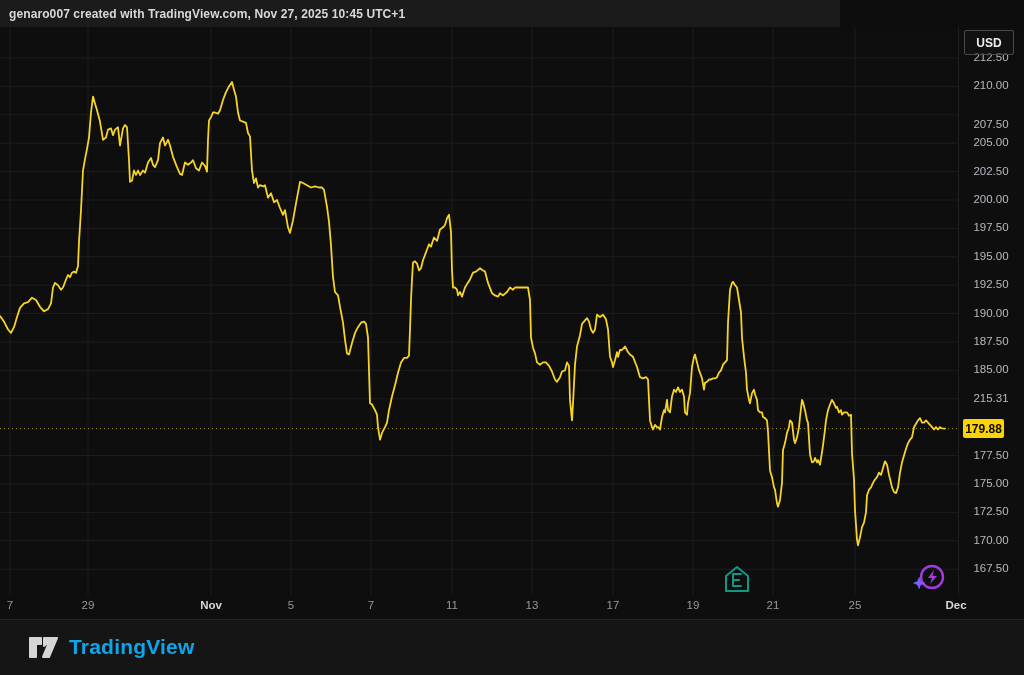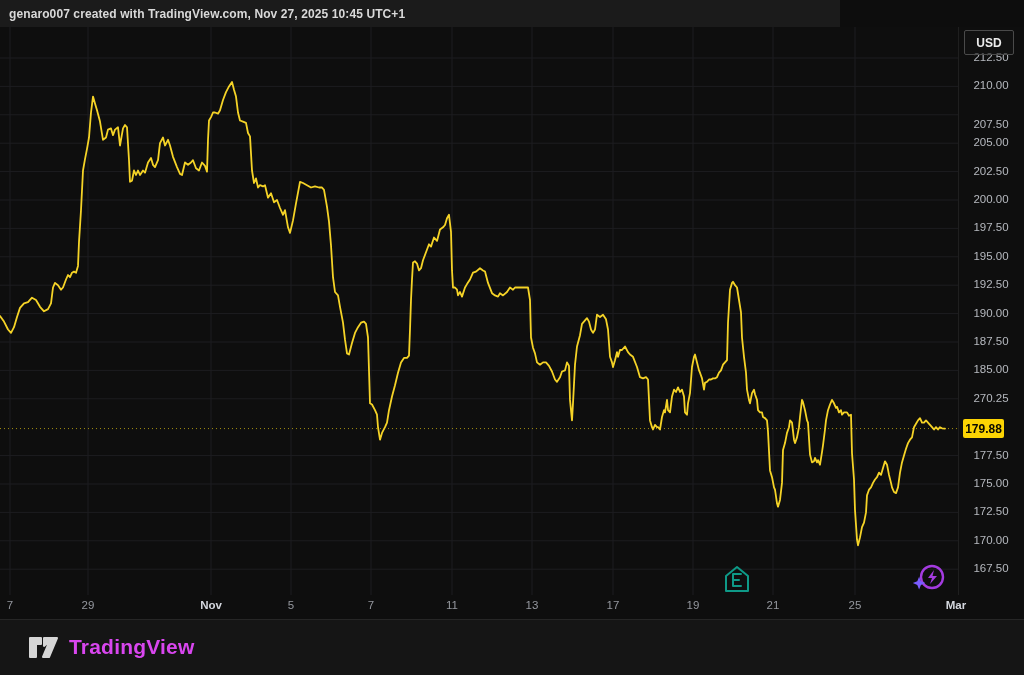--- a/index.html
+++ b/index.html
@@ -30,21 +30,21 @@
   .time-tick{position:absolute;top:4px;width:44px;margin-left:-22px;text-align:center;
        color:#95989f;font-size:11.5px;}
   .time-tick.emph{color:#d4d7de;font-weight:700;}
 
   .marker{position:absolute;z-index:5;cursor:pointer;}
 
   .footer{position:absolute;left:0;top:619px;width:1024px;height:56px;background:#151515;
        display:flex;align-items:center;}
   .tv-logo{display:flex;align-items:center;gap:10px;margin-left:28px;cursor:pointer;}
   .tv-mark{flex:0 0 auto;}
-  .tv-brand{color:#d946ef;font-size:21px;font-weight:700;letter-spacing:.2px;}
+  .tv-brand{color:#0ea5e9;font-size:21px;font-weight:700;letter-spacing:.2px;}
 </style>
 </head>
 <body>
 
 <div class="attribution-bar">
   <span class="attribution-text">genaro007 created with TradingView.com, Nov 27, 2025 10:45 UTC+1</span>
 </div>
 
 <div class="chart-region">
   <svg id="plot-svg" width="1024" height="592">
@@ -91,41 +91,41 @@
       <div class="price-tick" style="top: 76px; margin-top: 15px;">207.50</div>
       <div class="price-tick" style="top: 109.2px;">205.00</div>
       <div class="price-tick" style="top: 137.6px;">202.50</div>
       <div class="price-tick" style="top: 166px;">200.00</div>
       <div class="price-tick" style="top: 194.4px;">197.50</div>
       <div class="price-tick" style="top: 222.8px;">195.00</div>
       <div class="price-tick" style="top: 251.2px;">192.50</div>
       <div class="price-tick" style="top: 279.6px;">190.00</div>
       <div class="price-tick" style="top: 308px;">187.50</div>
       <div class="price-tick" style="top: 336.4px;">185.00</div>
-      <div class="price-tick" style="top: 364.8px;">270.25</div>
+      <div class="price-tick" style="top: 364.8px;">215.31</div>
       <div class="price-tick" style="top: 421.6px;">177.50</div>
       <div class="price-tick" style="top: 450px;">175.00</div>
       <div class="price-tick" style="top: 478.4px;">172.50</div>
       <div class="price-tick" style="top: 506.8px;">170.00</div>
       <div class="price-tick" style="top: 535.2px;">167.50</div>
     </div>
 
   <div class="time-axis" id="time-axis">
       <div class="time-tick" style="left: 10px;">7</div>
       <div class="time-tick" style="left: 88px;">29</div>
       <div class="time-tick emph" style="left: 211px;">Nov</div>
       <div class="time-tick" style="left: 291px;">5</div>
       <div class="time-tick" style="left: 371px;">7</div>
       <div class="time-tick" style="left: 452px;">11</div>
       <div class="time-tick" style="left: 532px;">13</div>
       <div class="time-tick" style="left: 613px;">17</div>
       <div class="time-tick" style="left: 693px;">19</div>
       <div class="time-tick" style="left: 773px;">21</div>
       <div class="time-tick" style="left: 855px;">25</div>
-      <div class="time-tick emph" style="left: 956px;">Mar</div>
+      <div class="time-tick emph" style="left: 956px;">Dec</div>
     </div>
 
   <div class="marker" id="earnings-marker" style="left: 724px; top: 538px;">
     <svg width="26" height="29" viewBox="0 0 26 29">
       <path d="M13 2 L24 11 V26 H2 V11 Z" fill="none" stroke="#0e9987" stroke-width="2" stroke-linejoin="round"></path>
       <path d="M9 9 h8 M9 9 v12 M9 15 h6 M9 21 h8" fill="none" stroke="#0e9987" stroke-width="2" stroke-linecap="round" stroke-linejoin="round"></path>
     </svg>
   </div>
 
   <div class="marker" id="ai-flash-marker" style="left: 911px; top: 534px;">

